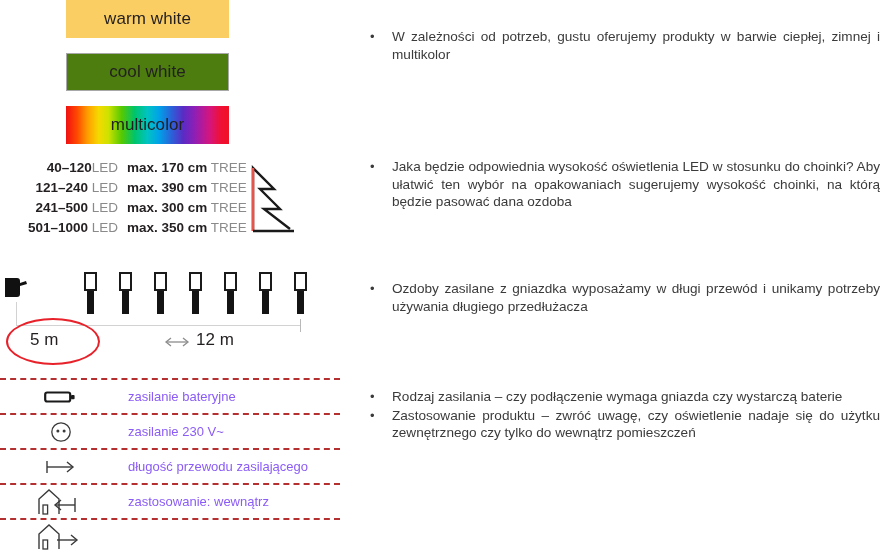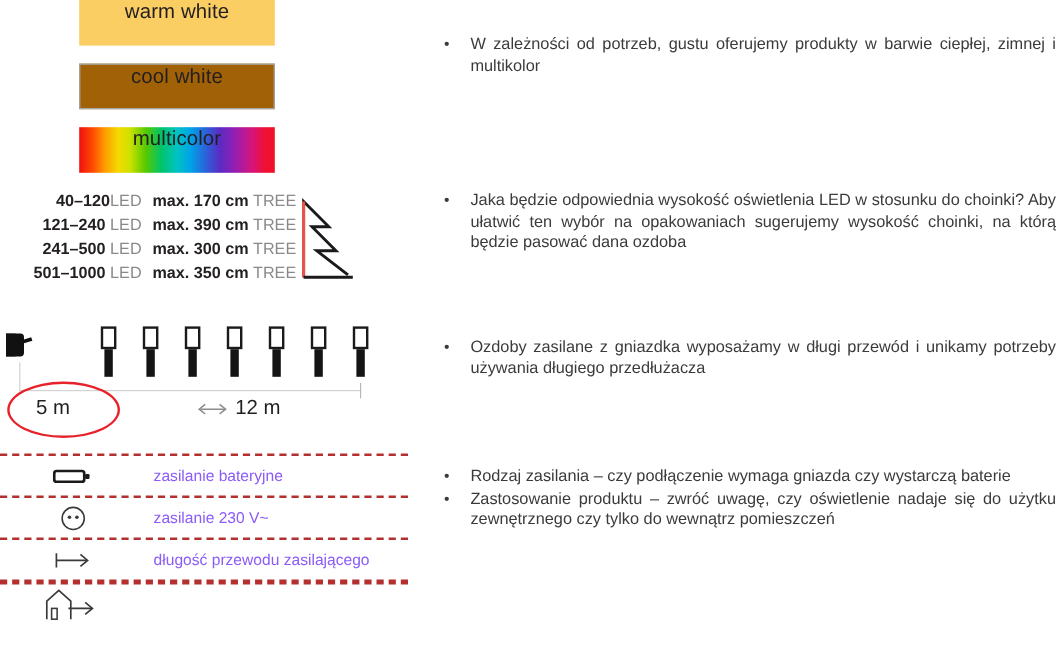--- a/index.html
+++ b/index.html
@@ -16,25 +16,25 @@
   
   .page { position:relative; width:880px; height:552px; }
   .left-col  { position:absolute; left:0;   top:0; width:340px; height:552px; }
   .right-col { position:absolute; left:370px; top:0; width:510px; height:552px; }
 
   
   .swatches { position:absolute; left:0; top:0; width:340px; }
   .swatch {
     width:163px; height:38px;
     margin:0 0 15px 66px;
-    display:flex; align-items:flex-start; justify-content:center;
+    display:flex; align-items:center; justify-content:center;
     font-size:17px; color:#231f20; letter-spacing:.1px;
   }
   .sw-warm { background:#fbce63; }
-  .sw-cool { background:#a16207; border:1px solid #a8a8a8; }
+  .sw-cool { background:#4d7c0f; border:1px solid #a8a8a8; }
   .sw-multi {
     background:linear-gradient(to right,
       #f01010 0%, #ff4b00 7%, #ff9b00 13%, #f5d900 20%,
       #cde200 26%, #57c900 34%, #00c46a 42%, #00c3c3 50%,
       #00a2e8 57%, #2d5fd8 65%, #5b2bc4 72%, #8f1fb5 79%,
       #d4157f 88%, #ef1034 95%, #f21025 100%);
   }
 
   
   .led-table { position:absolute; left:0; top:160px; width:340px; }
@@ -264,20 +264,32 @@
             <line x1="4" y1="3" x2="4" y2="15" stroke="#3a3a3a" stroke-width="1.4"></line>
             <line x1="4" y1="9" x2="29" y2="9" stroke="#3a3a3a" stroke-width="1.4"></line>
             <polyline points="24,4 30,9 24,14" fill="none" stroke="#3a3a3a" stroke-width="1.4"></polyline>
           </svg>
         </div>
         <div class="legend-text">długość przewodu zasilającego</div>
       </div>
 
       <div class="legend-sep"></div>
 
+      <div class="legend-row">
+        <div class="legend-icon">
+          <svg width="52" height="30" viewBox="0 0 52 30">
+            <polyline points="4,27 4,12 14,3 24,12 24,27" fill="none" stroke="#3a3a3a" stroke-width="1.4"></polyline>
+            <rect x="8" y="18" width="4.6" height="9" fill="none" stroke="#3a3a3a" stroke-width="1.3"></rect>
+            <line x1="20" y1="18" x2="40" y2="18" stroke="#3a3a3a" stroke-width="1.4"></line>
+            <polyline points="26,13 20,18 26,23" fill="none" stroke="#3a3a3a" stroke-width="1.4"></polyline>
+            <line x1="40" y1="11" x2="40" y2="25" stroke="#3a3a3a" stroke-width="1.4"></line>
+          </svg>
+        </div>
+        <div class="legend-text">zastosowanie: wewnątrz</div>
+      </div>
 
       <div class="legend-sep"></div>
 
       <div class="legend-row">
         <div class="legend-icon">
           <svg width="52" height="30" viewBox="0 0 52 30">
             <polyline points="4,27 4,12 14,3 24,12 24,27" fill="none" stroke="#3a3a3a" stroke-width="1.4"></polyline>
             <rect x="8" y="18" width="4.6" height="9" fill="none" stroke="#3a3a3a" stroke-width="1.3"></rect>
             <line x1="22" y1="18" x2="42" y2="18" stroke="#3a3a3a" stroke-width="1.4"></line>
             <polyline points="36,13 42,18 36,23" fill="none" stroke="#3a3a3a" stroke-width="1.4"></polyline>

